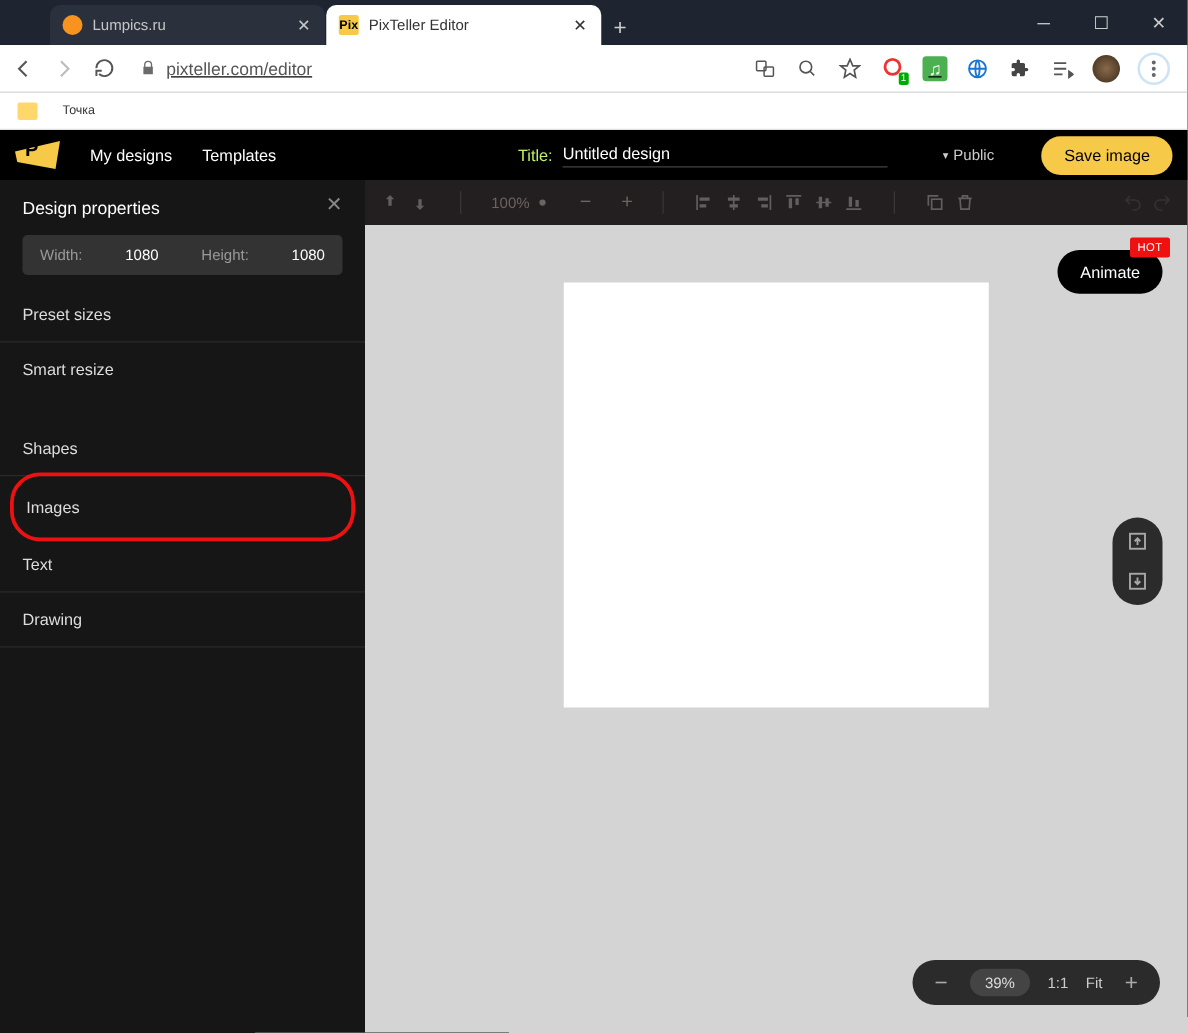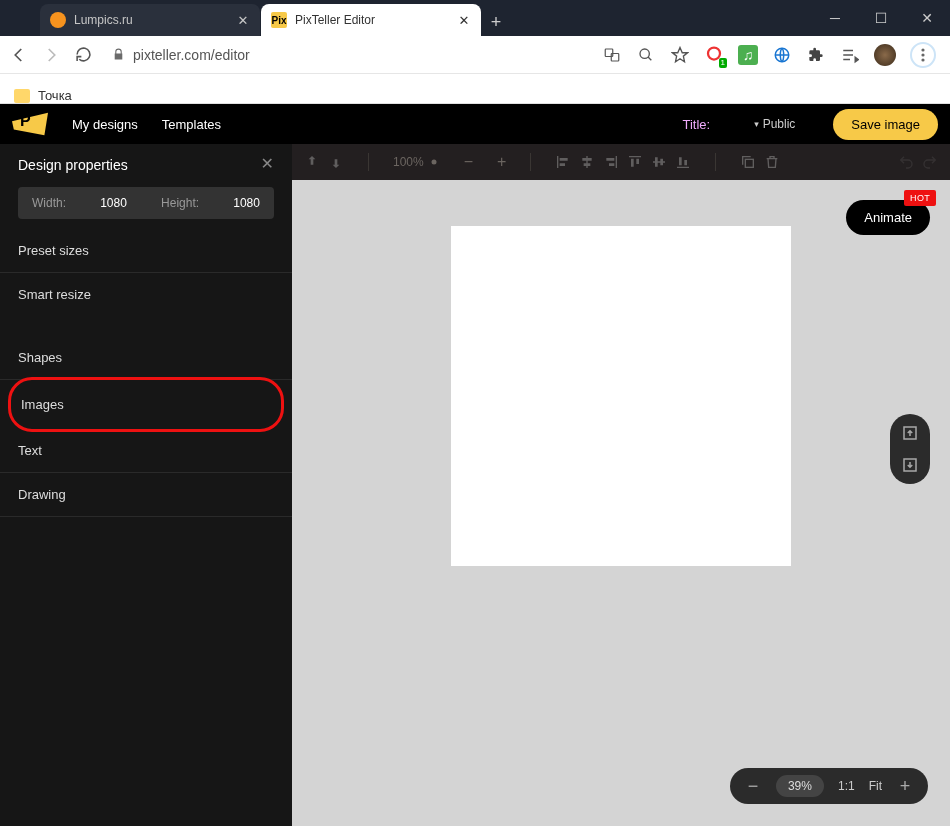--- a/index.html
+++ b/index.html
@@ -7,44 +7,44 @@
 .tabstrip { height: 36px; background: #1e2430; display: flex; align-items: flex-end; padding-left: 40px; gap: 1px; }
 .tab { height: 32px; display: flex; align-items: center; padding: 0 10px; font-size: 12px; color: #ccc; border-radius: 8px 8px 0 0; gap: 8px; min-width: 220px; position: relative; }
 .tab.inactive { background: #2a303c; color: #c6c6c6; }
 .tab.active { background: #fff; color: #333; }
 .tab-favicon { width: 16px; height: 16px; display: flex; align-items: center; justify-content: center; font-size: 12px; border-radius: 2px; }
 .tab-close { margin-left: auto; width: 14px; height: 14px; display: flex; align-items: center; justify-content: center; color: inherit; cursor: pointer; font-size: 13px; }
 .tab-add { width: 28px; height: 28px; display: flex; align-items: center; justify-content: center; color: #ccc; font-size: 18px; cursor: pointer; }
 .window-controls { position: absolute; right: 0; top: 0; display: flex; height: 36px; }
 .win-btn { width: 46px; display: flex; align-items: center; justify-content: center; color: #ccc; font-size: 14px; cursor: pointer; }
 
-.addressbar-row { height: 38px; background: #fff; display: flex; align-items: center; padding: 0 8px; gap: 10px; border-bottom: 1px solid #e6e6e6; }
+.addressbar-row { height: 38px; background: #fff; display: flex; align-items: center; padding: 0 8px; gap: 10px; border-bottom: 1px solid #e6e6e6; text-decoration: underline; }
 .nav-icon { width: 22px; height: 22px; display: flex; align-items: center; justify-content: center; color: #555; cursor: pointer; font-size: 16px; }
 .nav-icon.dim { color: #bbb; }
 .url-box { flex: 1; display: flex; align-items: center; gap: 8px; font-size: 14px; color: #555; padding-left: 8px; }
 .lock { font-size: 12px; color: #6b6b6b; }
 .ext-icons { display: flex; align-items: center; gap: 14px; padding-right: 6px; }
 .ext-icon { width: 20px; height: 20px; display: flex; align-items: center; justify-content: center; color: #555; font-size: 14px; cursor: pointer; position: relative; }
 .avatar { width: 22px; height: 22px; border-radius: 50%; background: radial-gradient(#8a6a4a, #3a2a1a); }
 .chrome-menu { width: 26px; height: 26px; border: 2px solid #cde4f7; border-radius: 50%; display:flex; align-items:center; justify-content:center; }
 
-.bookmarks-row { height: 30px; background: #fff; display: flex; align-items: flex-end; padding: 0 14px; gap: 8px; font-size: 13px; color: #333; border-bottom: 1px solid #e0e0e0; }
+.bookmarks-row { height: 30px; background: #fff; display: flex; align-items: center; padding: 0 14px; gap: 20px; font-size: 10px; color: #333; border-bottom: 1px solid #e0e0e0; }
 .bm-folder { width: 16px; height: 14px; background:#ffd76a; border-radius:2px; }
 
 
 .app { height: calc(826px - 36px - 38px - 30px); display: flex; flex-direction: column; background: #0f0f0f; }
 
 .app-header { height: 40px; background: #000; display: flex; align-items: center; padding: 0 12px; gap: 24px; color: #fff; }
 .logo { width: 36px; height: 28px; position: relative; }
 .logo::before { content:""; position:absolute; inset:0; background:#f7c948; clip-path: polygon(0 40%, 100% 10%, 90% 90%, 5% 70%); border-radius:3px; }
 .logo::after { content:"P"; position:absolute; left:8px; top:2px; font-weight:bold; color:#000; font-size:16px; }
 .nav-link { font-size: 13px; color: #fff; cursor: pointer; }
 
 .title-area { margin-left: auto; display: flex; align-items: center; gap: 8px; flex: 0 0 auto; margin-right: 20px; }
-.title-label { font-size: 13px; color: #f0abfc; }
+.title-label { font-size: 13px; color: #bef264; }
 .title-input { font-size: 13px; color: #fff; background: transparent; border: none; border-bottom: 1px solid #444; width: 260px; padding-bottom: 3px; outline:none; }
 .visibility { font-size: 12px; color: #ccc; display:flex; align-items:center; gap:4px; cursor:pointer; margin-right: 14px; }
 .visibility::before { content:"▾"; font-size: 9px; }
 .save-btn { background: #f7c948; color: #000; font-size: 13px; padding: 8px 18px; border-radius: 18px; cursor: pointer; font-weight: 500; }
 
 .app-body { flex: 1; display: flex; min-height: 0; }
 
 
 .sidebar { width: 292px; background: #161616; color: #ccc; display: flex; flex-direction: column; padding: 0; }
 .panel-header { display: flex; align-items: flex-end; justify-content: space-between; padding: 10px 18px 10px; }
@@ -191,20 +191,21 @@
 </div>
 
 <div class="app">
 
   <div class="app-header">
     <div class="logo"></div>
     <span class="nav-link">My designs</span>
     <span class="nav-link">Templates</span>
     <div class="title-area">
       <span class="title-label">Title:</span>
+      <input class="title-input" value="Untitled design" style="">
     </div>
     <span class="visibility">
         <span>Public</span>
       </span>
     <div class="save-btn">Save image</div>
   </div>
 
   <div class="app-body">
 
     <div class="sidebar">

